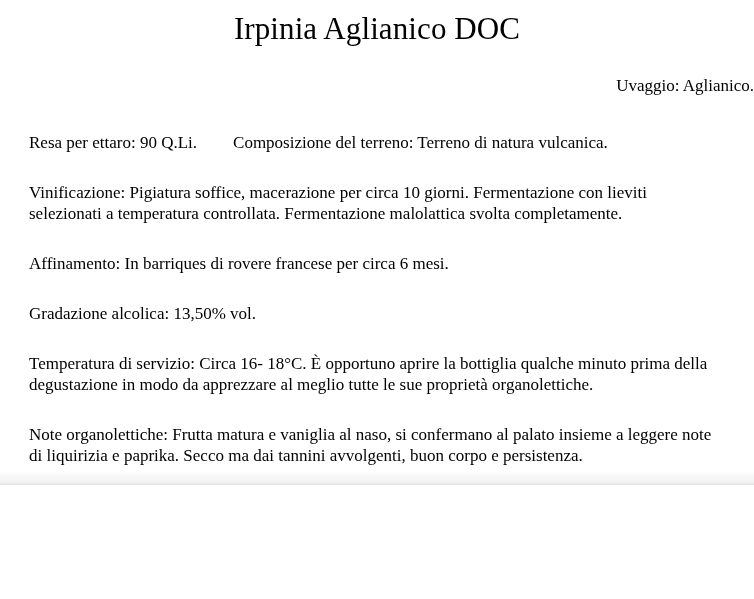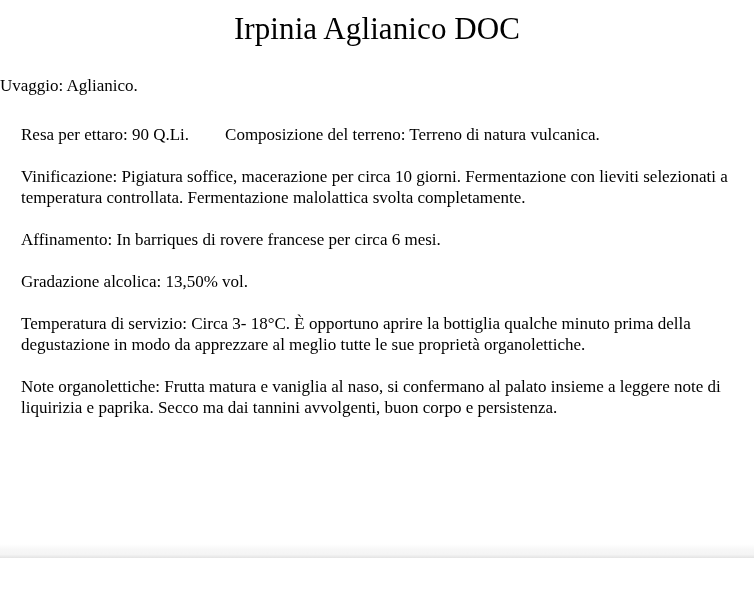--- a/index.html
+++ b/index.html
@@ -11,51 +11,51 @@
     height: 599px;
     background: #ffffff;
     font-family: "Liberation Serif", "DejaVu Serif", serif;
     color: #000000;
     overflow: hidden;
   }
 
   .page {
     position: relative;
     width: 754px;
-    height: 558px;
+    height: 485px;
     background: #ffffff;
     box-sizing: border-box;
   }
 
   .doc-title {
     text-align: center;
     font-size: 31px;
     line-height: 1.08;
     font-weight: normal;
     margin: 0;
     padding-top: 12px;
     letter-spacing: 0.1px;
   }
 
   .doc-subtitle {
-    text-align: left;
+    text-align: right;
     font-size: 17px;
     line-height: 1.24;
     margin: 0;
     padding-top: 30px;
   }
 
   .body-block {
     padding: 0 26px 0 21px;
   }
 
   .para {
     font-size: 17px;
     line-height: 21px;
-    margin: 0;
+    margin: 8px;
     padding-top: 21px;
     text-align: left;
     text-indent: 0;
     white-space: pre-wrap;
   }
 
   .para.first-body {
     padding-top: 27px;
   }
 
@@ -87,21 +87,21 @@
     <p class="para first-body"><span>Resa per ettaro: 90 Q.Li.</span><span class="gap-tab"></span><span>Composizione del terreno: Terreno di natura vulcanica.</span></p>
 
 
     <p class="para">Vinificazione: Pigiatura soffice, macerazione per circa 10 giorni. Fermentazione con lieviti selezionati a temperatura controllata. Fermentazione malolattica svolta completamente.</p>
 
     <p class="para">Affinamento: In barriques di rovere francese per circa 6 mesi.</p>
 
     <p class="para">Gradazione alcolica: 13,50% vol.</p>
 
 
-    <p class="para">Temperatura di servizio: Circa 3- 18°C. È opportuno aprire la bottiglia qualche minuto prima della degustazione in modo da apprezzare al meglio tutte le sue proprietà organolettiche.</p>
+    <p class="para">Temperatura di servizio: Circa 16- 18°C. È opportuno aprire la bottiglia qualche minuto prima della degustazione in modo da apprezzare al meglio tutte le sue proprietà organolettiche.</p>
 
     <p class="para">Note organolettiche: Frutta matura e vaniglia al naso, si confermano al palato insieme a leggere note di liquirizia e paprika. Secco ma dai tannini avvolgenti, buon corpo e persistenza.</p>
 
   </div>
 
   <div class="bottom-edge"></div>
 
 </div>
 
 </body></html>

